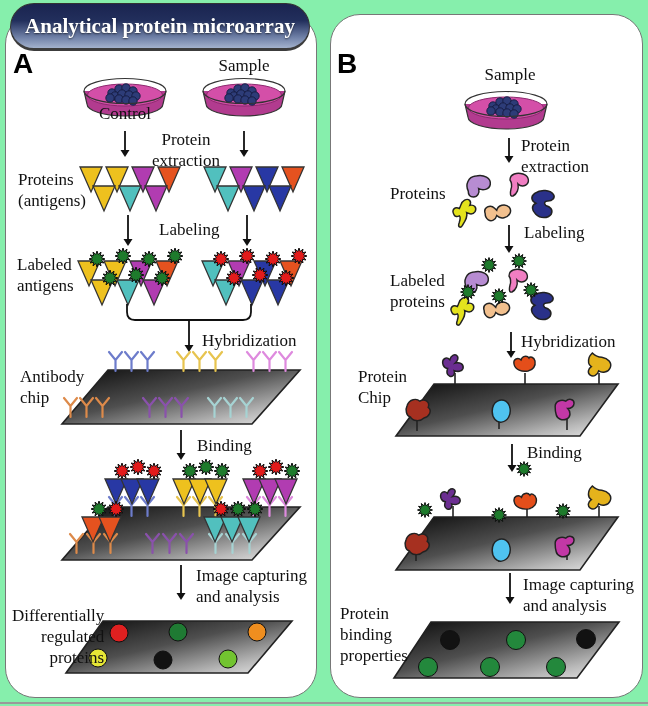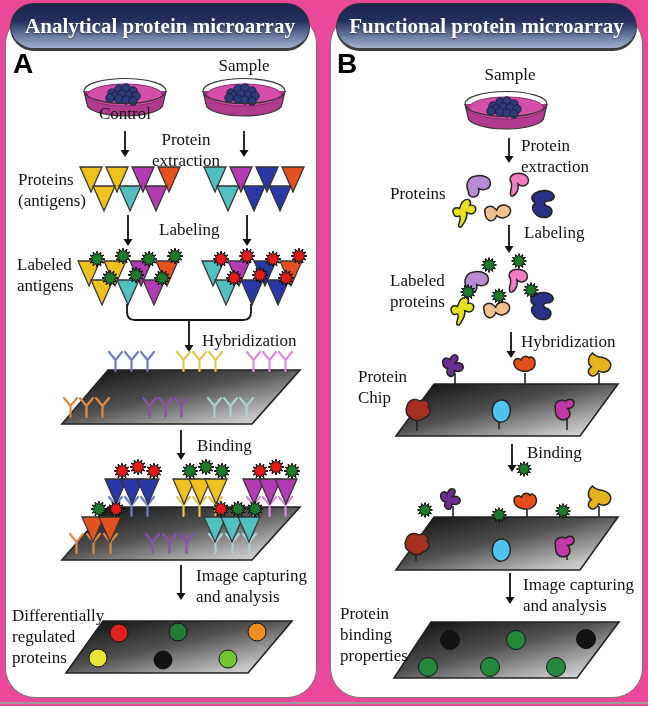--- a/index.html
+++ b/index.html
@@ -1,16 +1,16 @@
 <!DOCTYPE html>
 <html><head>
 <meta charset="utf-8">
 <style>
   html,body{margin:0;padding:0;background:#fff;}
-  .canvas{position:relative;width:648px;height:706px;background:#ec4899;overflow:hidden;
+  .canvas{position:relative;width:648px;height:706px;background:#86efac;overflow:hidden;
           font-family:"Liberation Serif",serif;}
   .panel{position:absolute;top:14px;height:684px;border:1.5px solid #777;
          border-radius:30px;background:#fff;box-sizing:border-box;z-index:1;}
   #art{position:absolute;left:0;top:0;z-index:2;pointer-events:none;}
   .banner{position:absolute;top:3px;height:48px;border-radius:25px;
           background:linear-gradient(180deg,#1a2450 0%,#222f5c 38%,#6e7fa6 75%,#a3b2cd 100%);
           border:1px solid #333;border-bottom:3px solid #3c3c3c;box-sizing:border-box;
           display:flex;align-items:center;justify-content:center;z-index:4;}
   .banner span{color:#fff;font:bold 21px "Liberation Serif",serif;text-shadow:0 1px 2px rgba(0,0,0,.55);}
   .lbl{position:absolute;font:17px/21px "Liberation Serif",serif;color:#111;z-index:5;}
@@ -297,39 +297,38 @@
         <circle cx="586" cy="639" r="9.5" fill="#121212" stroke="#111" stroke-width="1"></circle>
         <circle cx="428" cy="667" r="9.5" fill="#23883C" stroke="#111" stroke-width="1"></circle>
         <circle cx="490" cy="667" r="9.5" fill="#23883C" stroke="#111" stroke-width="1"></circle>
         <circle cx="556" cy="667" r="9.5" fill="#23883C" stroke="#111" stroke-width="1"></circle>
       </g>
   </svg>
 
   <div class="banner" style="left:10px;width:300px;">
     <span>Analytical protein microarray</span>
   </div>
-  <div class="banner" style="left:336px;width:301px;">
-    <span>Functional protein microarray</span>
-  </div>
 
   <div class="lbl letter" style="left:13px;top:50px;">A</div>
   <div class="lbl ctr" style="left:95px;top:55px;width:60px;margin-top:48px;">Control</div>
   <div class="lbl ctr" style="left:214px;top:55px;width:60px;">Sample</div>
   <div class="lbl ctr pre" style="left:147px;top:129px;width:78px;">Protein
 extraction</div>
   <div class="lbl pre" style="left:18px;top:169px;">Proteins
 (antigens)</div>
   <div class="lbl" style="left:159px;top:219px;">Labeling</div>
   <div class="lbl pre" style="left:17px;top:254px;">Labeled
 antigens</div>
   <div class="lbl" style="left:202px;top:330px;">Hybridization</div>
+  <div class="lbl pre" style="left:20px;top:366px;">Antibody
+chip</div>
   <div class="lbl" style="left:197px;top:435px;">Binding</div>
   <div class="lbl pre" style="left:196px;top:565px;">Image capturing
 and analysis</div>
-  <div class="lbl pre" style="left:12px;top:605px;">Differentially
+  <div class="lbl pre" style="left:12px;top:605px;text-align:right;">Differentially
 regulated
 proteins</div>
 
   <div class="lbl letter" style="left:337px;top:50px;">B</div>
   <div class="lbl ctr" style="left:480px;top:64px;width:60px;">Sample</div>
   <div class="lbl pre" style="left:521px;top:135px;">Protein
 extraction</div>
   <div class="lbl" style="left:390px;top:183px;">Proteins</div>
   <div class="lbl" style="left:524px;top:222px;">Labeling</div>
   <div class="lbl pre" style="left:390px;top:270px;">Labeled

